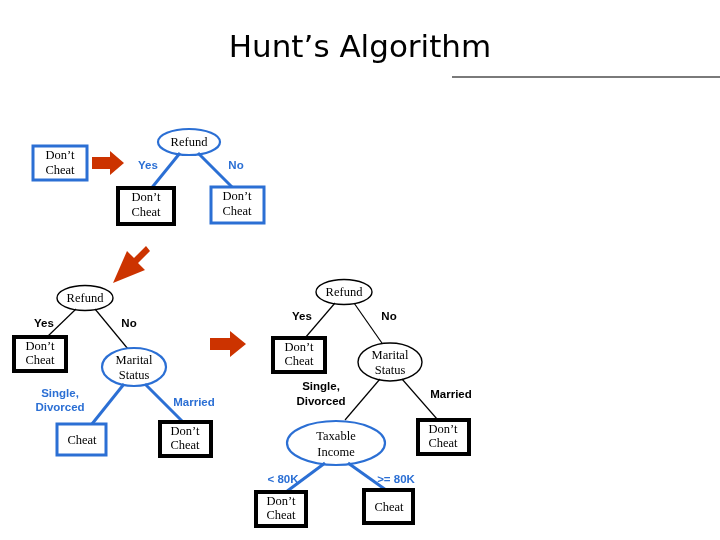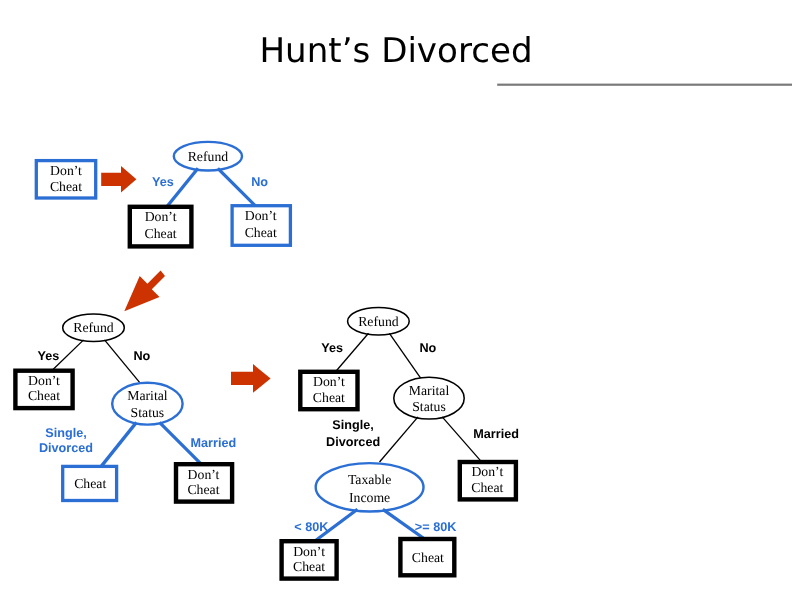--- a/index.html
+++ b/index.html
@@ -103,21 +103,21 @@
     fill: #000000;
     text-anchor: middle;
   }
   .arrow-shape { fill: #cc3300; }
 </style>
 </head>
 <body>
 
 <div id="slide">
 
-  <div id="title">Hunt’s Divorced</div>
+  <div id="title">Hunt’s Algorithm</div>
 
   <div class="tbl-wrap">
     
   </div>
 
   <svg id="trees" viewBox="0 0 720 540" width="720" height="540" xmlns="http://www.w3.org/2000/svg">
 
     <g>
 
       <rect x="33" y="146" width="54" height="34" class="nodebox-blue"></rect>

